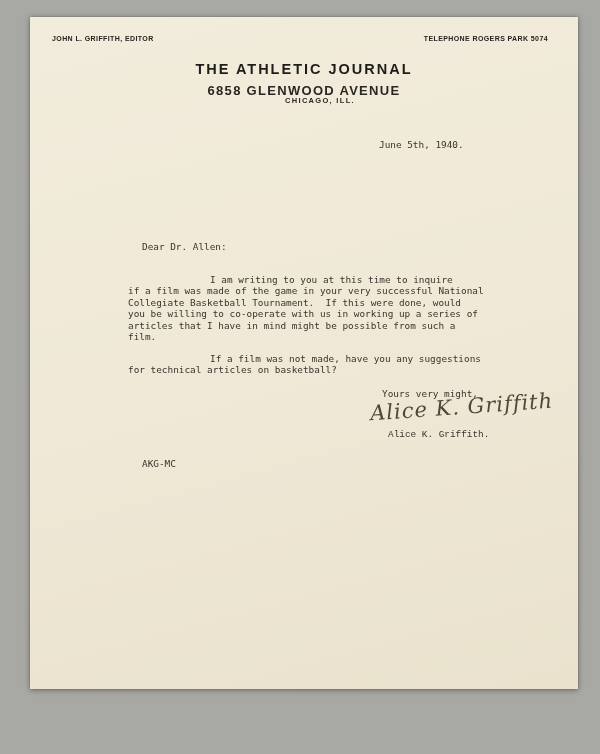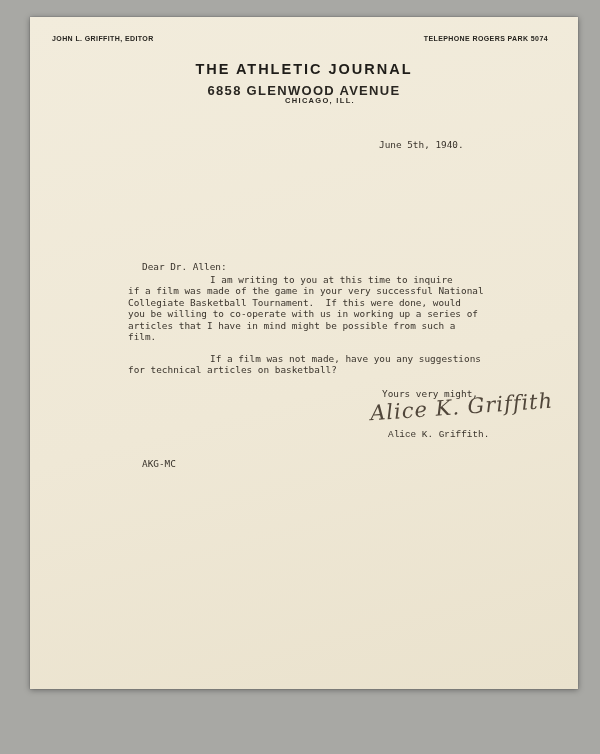--- a/index.html
+++ b/index.html
@@ -39,21 +39,21 @@
     position:absolute;top:79px;left:0;right:0;text-align:center;
     font-size:7.5px;font-weight:bold;letter-spacing:1.3px;color:#2a2722;padding-left:32px;
   }
   
   .tw{
     font-family:"DejaVu Sans Mono","Liberation Mono",monospace;
     font-size:9.4px;line-height:11.4px;color:#3a342c;
   }
   .date-line{position:absolute;top:122px;left:325px;margin-left:24px;}
   .recipient{position:absolute;top:175px;left:112px;}
-  .salutation{position:absolute;top:244px;left:112px;}
+  .salutation{position:absolute;top:224px;left:112px;}
   .para{
     position:absolute;left:98px;width:400px;margin:0;
     white-space:pre-wrap;
     text-indent:82px;
   }
   .para-1{top:257px;}
   .para-2{top:336px;}
   .closing{position:absolute;top:371px;left:352px;}
   .signature{
     position:absolute;top:378px;left:340px;

